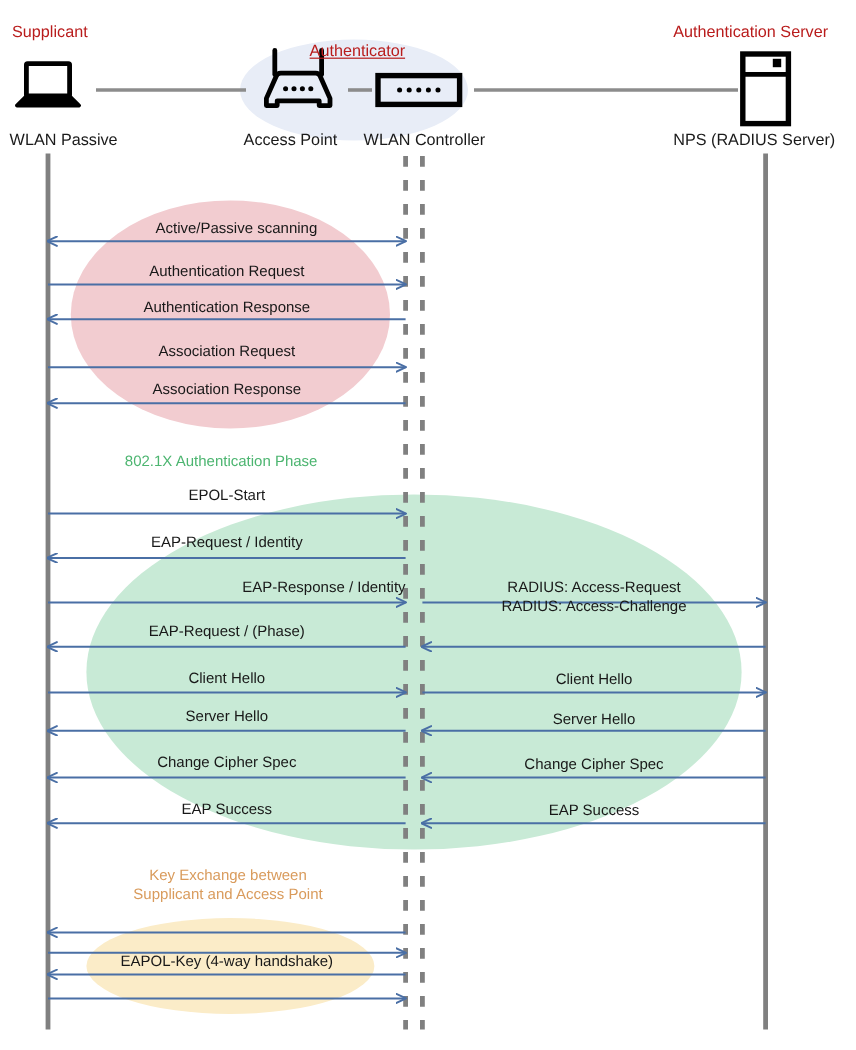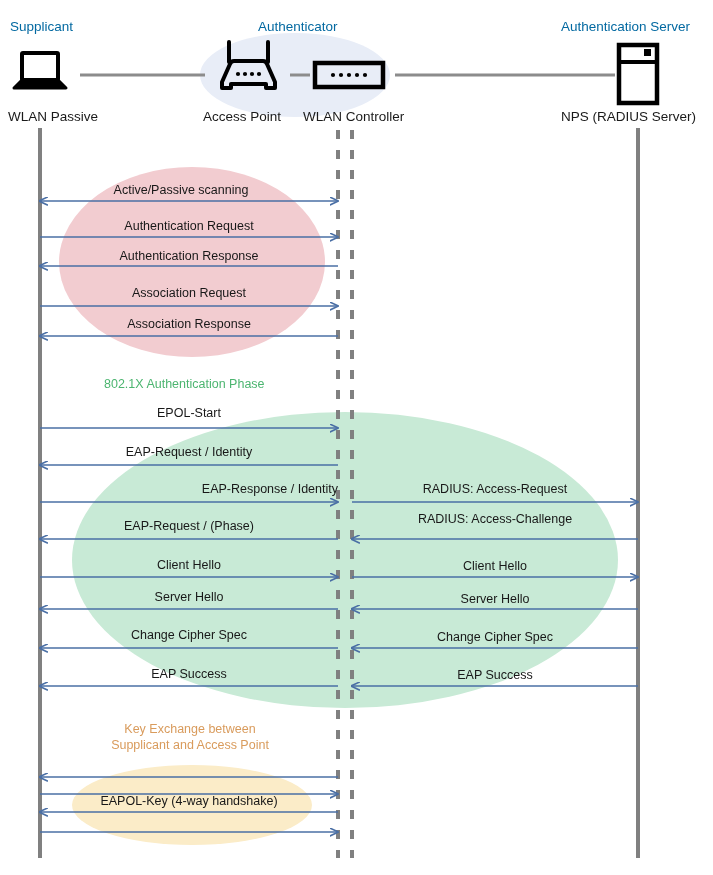--- a/index.html
+++ b/index.html
@@ -22,21 +22,21 @@
   #svg-layer {
     position: absolute;
     top: 0;
     left: 0;
     width: 713px;
     height: 875px;
   }
   .node-title {
     position: absolute;
     font-size: 13.5px;
-    color: #0369a1;
+    color: #b91c1c;
     white-space: nowrap;
     line-height: 1;
   }
   .node-sublabel {
     position: absolute;
     font-size: 13.5px;
     color: #1a1a1a;
     white-space: nowrap;
     line-height: 1;
   }
@@ -147,52 +147,52 @@
         <line x1="352" x2="638" y1="648" y2="648" stroke="#4a6fa5" stroke-width="1.7" marker-start="url(#arrL)"></line>
         <line x1="352" x2="638" y1="686" y2="686" stroke="#4a6fa5" stroke-width="1.7" marker-start="url(#arrL)"></line>
         <line x1="40" x2="338" y1="777" y2="777" stroke="#4a6fa5" stroke-width="1.7" marker-start="url(#arrL)"></line>
         <line x1="40" x2="338" y1="794" y2="794" stroke="#4a6fa5" stroke-width="1.7" marker-end="url(#arrR)"></line>
         <line x1="40" x2="338" y1="812" y2="812" stroke="#4a6fa5" stroke-width="1.7" marker-start="url(#arrL)"></line>
         <line x1="40" x2="338" y1="832" y2="832" stroke="#4a6fa5" stroke-width="1.7" marker-end="url(#arrR)"></line>
       </g>
   </svg>
 
   <div class="node-title" style="left:10px; top:20px;">Supplicant</div>
-  <div class="node-title" style="left:258px; top:20px;">Authenticator</div>
+  <div class="node-title" style="left:258px; top:36px;text-decoration:underline;">Authenticator</div>
   <div class="node-title" style="left:561px; top:20px;">Authentication Server</div>
 
   <div class="node-sublabel" style="left:8px; top:110px;">WLAN Passive</div>
   <div class="node-sublabel" style="left:203px; top:110px;">Access Point</div>
   <div class="node-sublabel" style="left:303px; top:110px;">WLAN Controller</div>
   <div class="node-sublabel" style="left:561px; top:110px;">NPS (RADIUS Server)</div>
 
 
   <div class="phase-title green" style="left:104px; top:377px;"><span>802.1X Authentication Phase</span></div>
 
   <div class="phase-title orange" style="left:90px; top:722px; width:200px;text-align:center;">
     <span>Key Exchange between</span><br>
     <span>Supplicant and Access Point</span>
   </div>
 
   <div id="msg-labels">
-      <div class="msg-label" style="left: 32px; width: 298px; top: 184px;">Active/Passive scanning</div>
+      <div class="msg-label" style="left: 48px; width: 298px; top: 184px;">Active/Passive scanning</div>
       <div class="msg-label" style="left: 40px; width: 298px; top: 220px;">Authentication  Request</div>
       <div class="msg-label" style="left: 40px; width: 298px; top: 250px;">Authentication  Response</div>
       <div class="msg-label" style="left: 40px; width: 298px; top: 287px;">Association Request</div>
       <div class="msg-label" style="left: 40px; width: 298px; top: 318px;">Association Response</div>
       <div class="msg-label" style="left: 40px; width: 298px; top: 407px;">EPOL-Start</div>
       <div class="msg-label" style="left: 40px; width: 298px; top: 446px;">EAP-Request / Identity</div>
       <div class="msg-label" style="left: 40px; width: 298px; top: 483px; text-align: right;">EAP-Response / Identity</div>
       <div class="msg-label" style="left: 40px; width: 298px; top: 520px;">EAP-Request / (Phase)</div>
       <div class="msg-label" style="left: 40px; width: 298px; top: 559px;">Client Hello</div>
       <div class="msg-label" style="left: 40px; width: 298px; top: 591px;">Server Hello</div>
       <div class="msg-label" style="left: 40px; width: 298px; top: 629px;">Change Cipher Spec</div>
       <div class="msg-label" style="left: 40px; width: 298px; top: 668px;">EAP Success</div>
       <div class="msg-label" style="left: 352px; width: 286px; top: 483px;">RADIUS: Access-Request</div>
-      <div class="msg-label" style="left: 352px; width: 286px; top: 513px;">RADIUS: Access-Challenge</div>
+      <div class="msg-label" style="left: 352px; width: 286px; top: 499px;">RADIUS: Access-Challenge</div>
       <div class="msg-label" style="left: 352px; width: 286px; top: 560px;">Client Hello</div>
       <div class="msg-label" style="left: 352px; width: 286px; top: 593px;">Server Hello</div>
       <div class="msg-label" style="left: 352px; width: 286px; top: 631px;">Change Cipher Spec</div>
       <div class="msg-label" style="left: 352px; width: 286px; top: 669px;">EAP Success</div>
       <div class="msg-label" style="left: 40px; width: 298px; top: 795px;">EAPOL-Key (4-way handshake)</div>
     </div>
 
 </div>
 
 </body></html>

